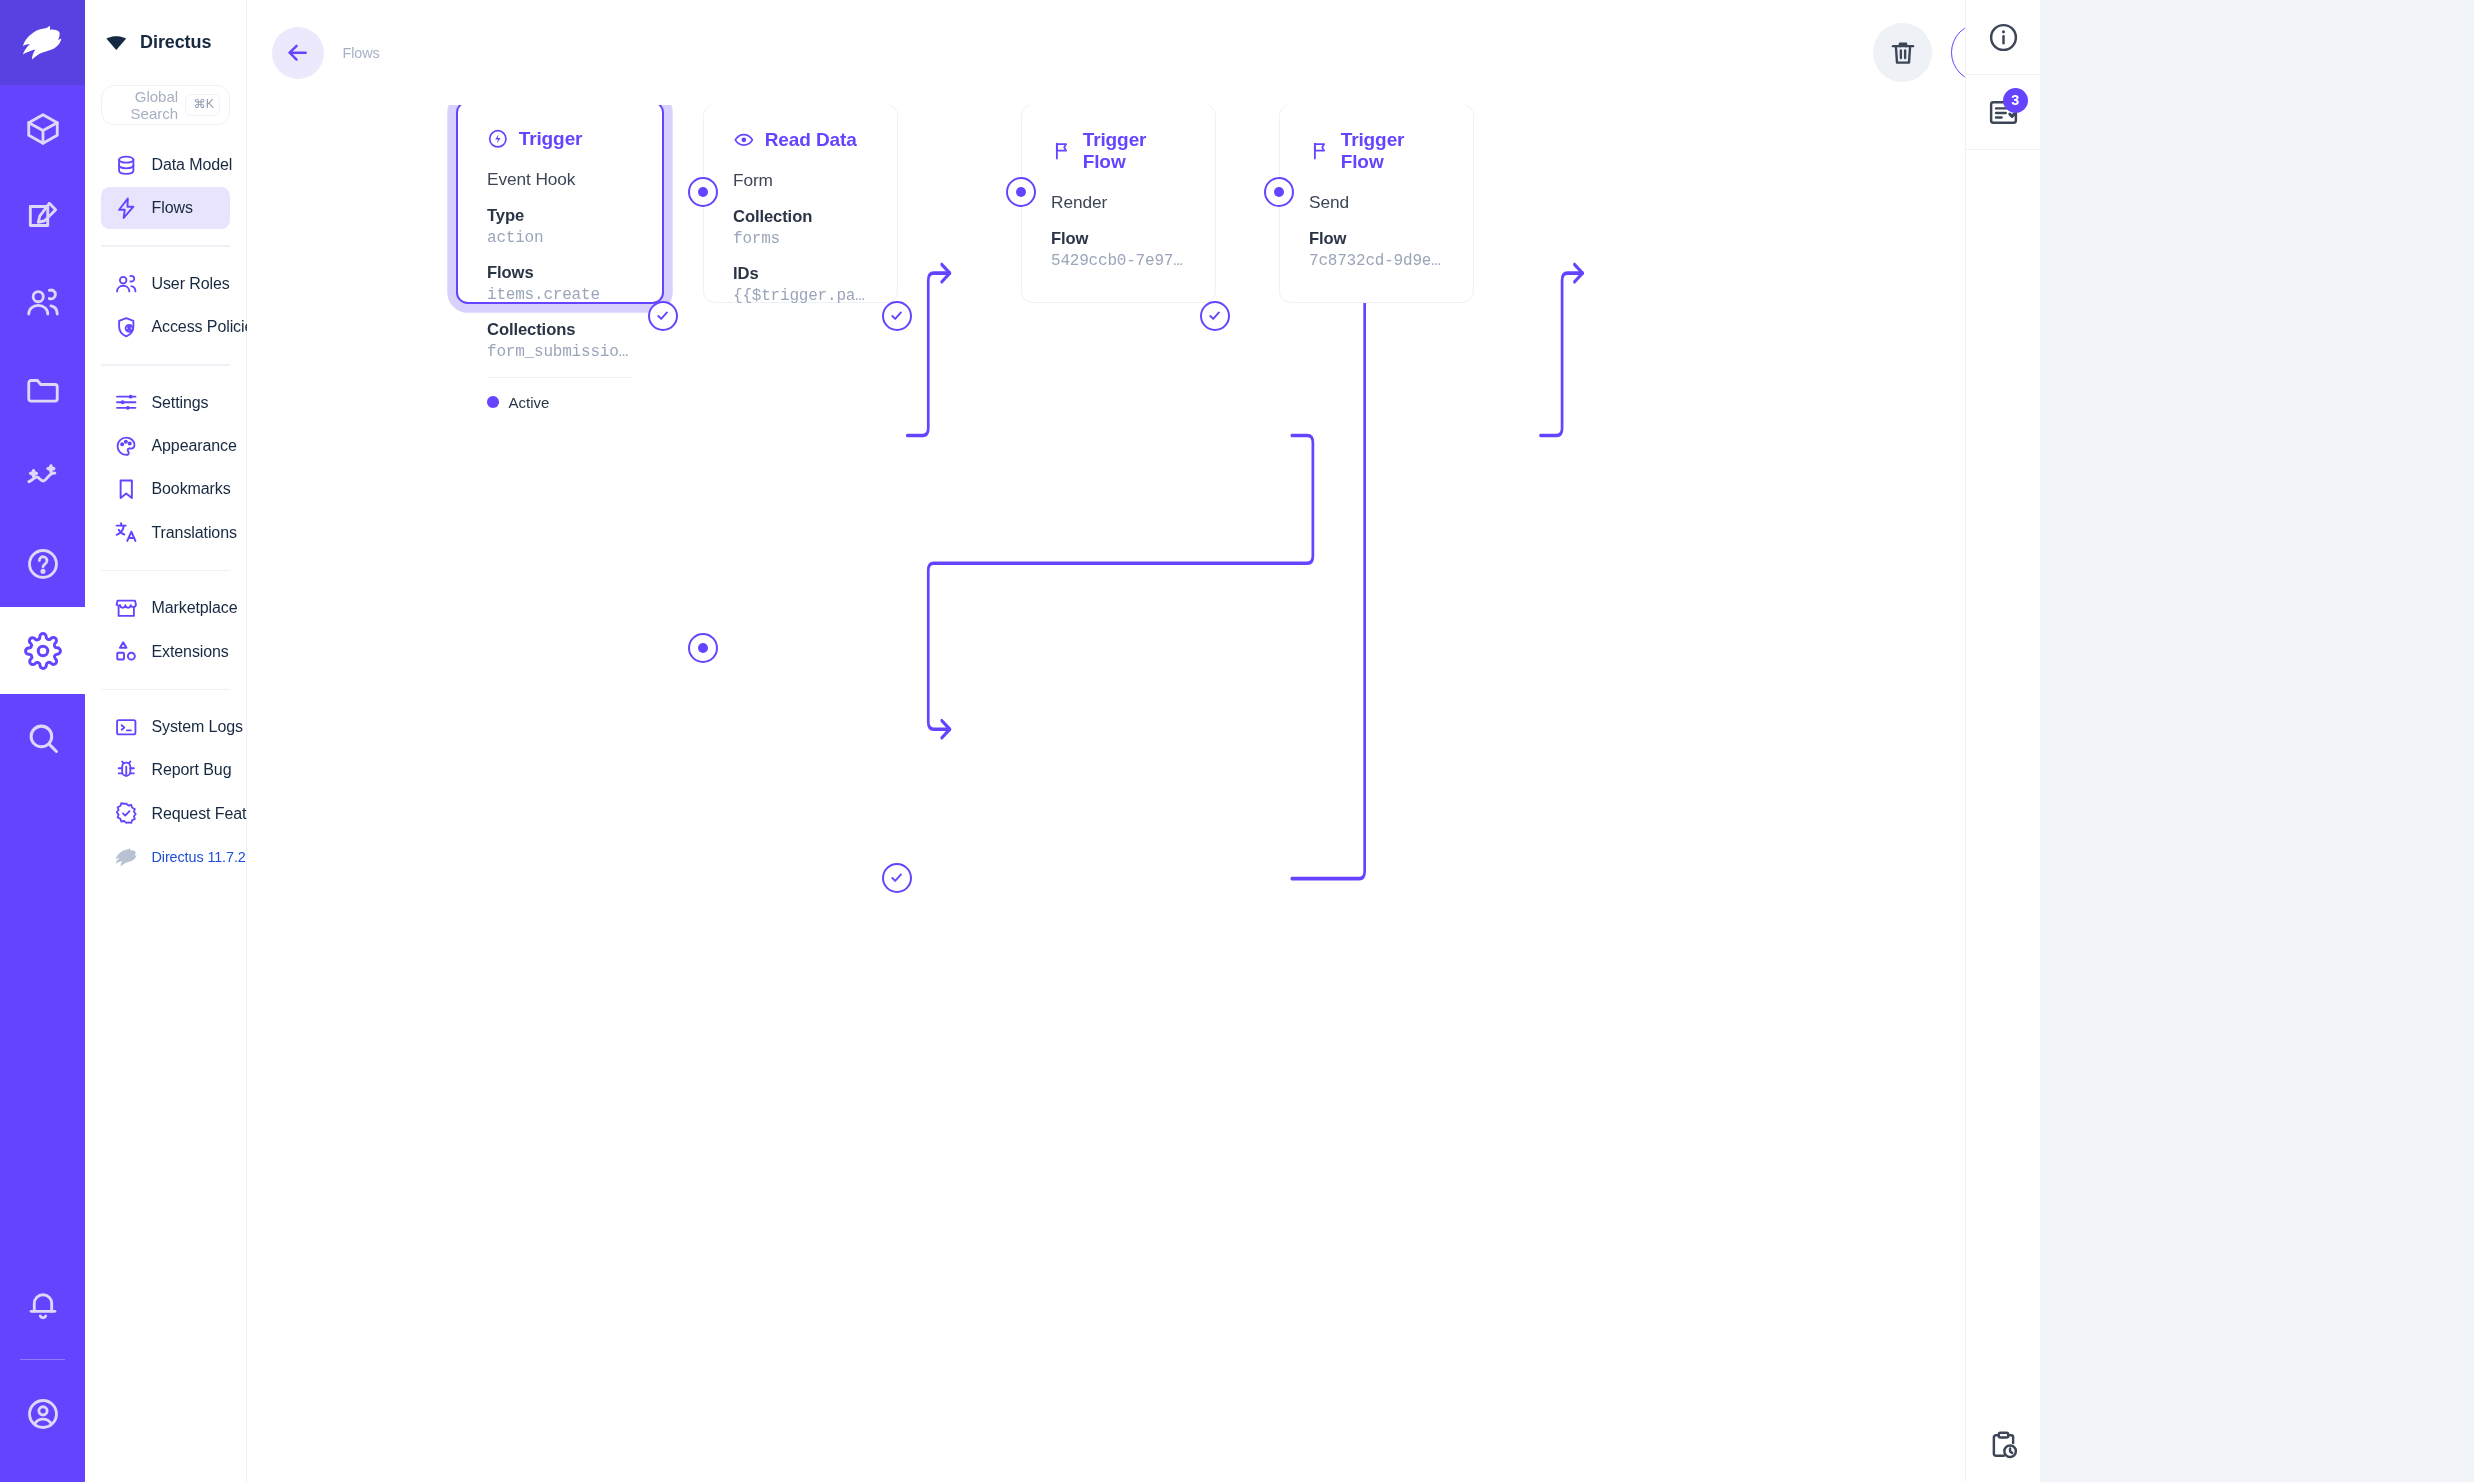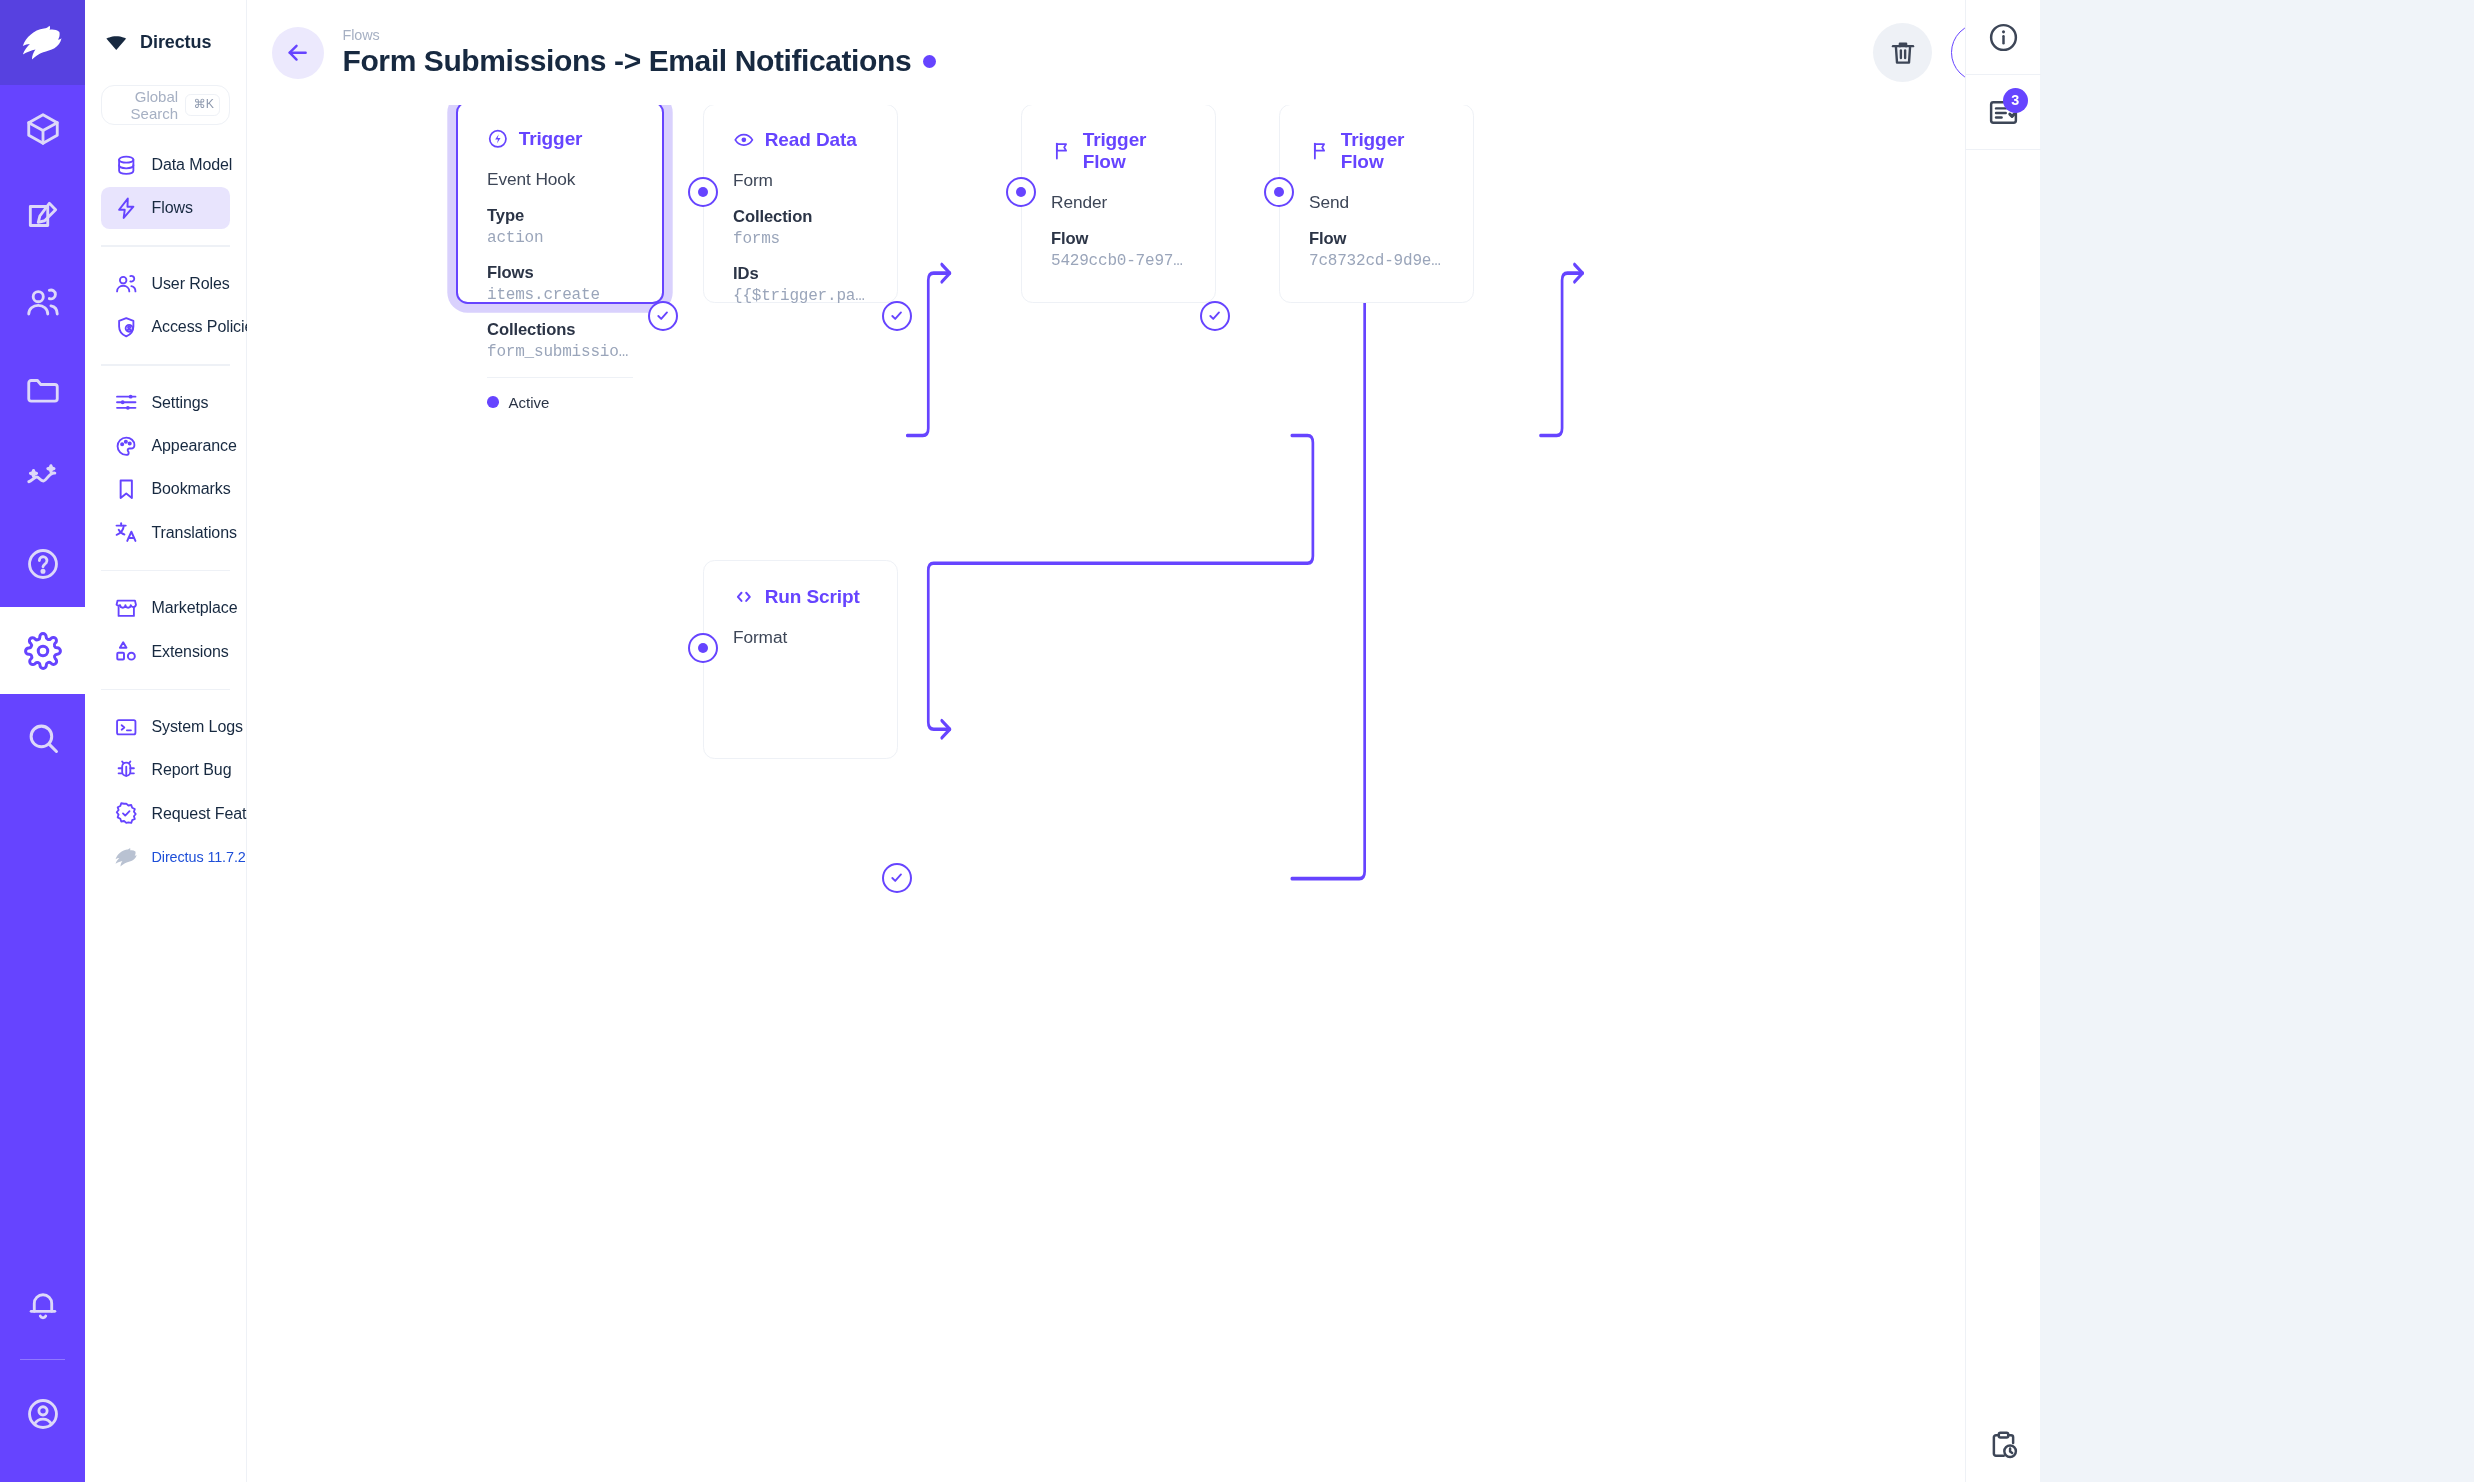--- a/index.html
+++ b/index.html
@@ -456,24 +456,20 @@
 
     <div class="topbar">
       <div class="back-btn">
         <svg width="27.4" height="27.4" viewBox="0 0 24 24" fill="none" stroke="#6644ff" stroke-width="2.1" stroke-linecap="round" stroke-linejoin="round">
           <path d="M19 12H5"></path>
             <path d="M11 6l-6 6 6 6"></path>
         </svg>
       </div>
       <div class="title-block">
         <div class="crumb">Flows</div>
-        <div class="title-row">
-          <div class="page-title">Form Submissions -&gt; Email Notifications</div>
-          <div class="status-dot"></div>
-        </div>
       </div>
       <div class="top-actions">
         <div class="circ-btn grey">
           <svg width="30" height="30" viewBox="0 0 24 24" fill="none" stroke="#3d4657" stroke-width="1.9" stroke-linecap="round" stroke-linejoin="round">
             <path d="M4 6.5h16"></path>
               <path d="M9.5 6.5V4.6h5v1.9"></path>
               <path d="M6.3 6.5l.9 13.2h9.6l.9-13.2"></path>
             <path d="M10.3 10v6"></path>
               <path d="M13.7 10v6"></path>
           </svg>
@@ -561,30 +557,20 @@
       </div>
       <div class="port" style="left:441px; top:72px;">
         <span class="inner"></span>
       </div>
       <div class="port" style="left:635px; top:196px;">
         <svg viewBox="0 0 24 24" fill="none" stroke="#6644ff" stroke-width="2.6" stroke-linecap="round" stroke-linejoin="round">
             <path d="M6 12.5l4 4 8-9"></path>
           </svg>
       </div>
 
-      <div class="node" style="left:456px; top:455px; width:195px; height:199px;">
-        <div class="node-head">
-          <svg viewBox="0 0 24 24" fill="none" stroke="#6644ff" stroke-width="2.2" stroke-linecap="round" stroke-linejoin="round">
-            <path d="M9.4 7.5L5.4 12l4 4.5"></path>
-              <path d="M14.6 7.5l4 4.5-4 4.5"></path>
-          </svg>
-          <span>Run Script</span>
-        </div>
-        <div class="node-sub">Format</div>
-      </div>
       <div class="port" style="left:441px; top:528px;">
         <span class="inner"></span>
       </div>
       <div class="port" style="left:635px; top:758px;">
         <svg viewBox="0 0 24 24" fill="none" stroke="#6644ff" stroke-width="2.6" stroke-linecap="round" stroke-linejoin="round">
             <path d="M6 12.5l4 4 8-9"></path>
           </svg>
       </div>
 
       <div class="node" style="left:774px; top:-1.4px; width:195px; height:199px;">

